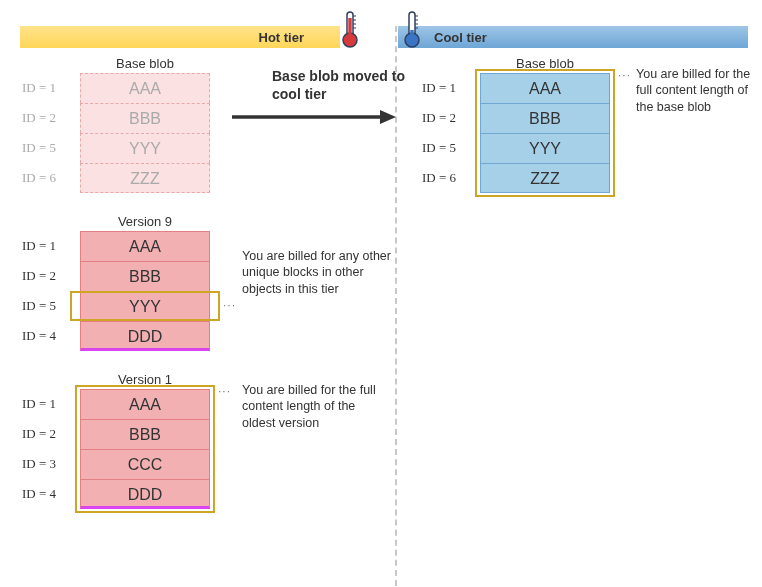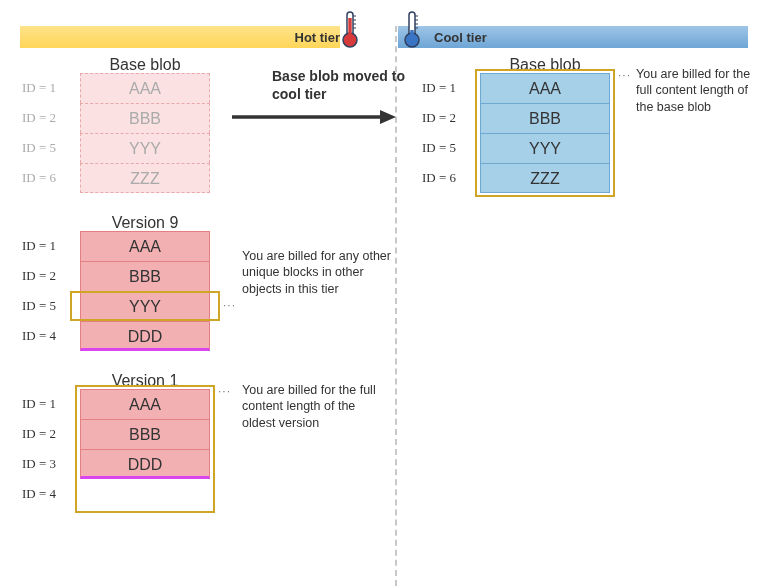--- a/index.html
+++ b/index.html
@@ -18,20 +18,21 @@
     height: 22px;
     display: flex;
     align-items: center;
   }
   .hot-banner {
     left: 20px;
     top: 26px;
     width: 320px;
     background: linear-gradient(#ffe38a, #ffd659);
     justify-content: flex-end;
+    padding-right: 36px;
     font-weight: 700;
     color: #333;
   }
   .cool-banner {
     left: 398px;
     top: 26px;
     width: 350px;
     background: linear-gradient(#9ec5e6, #6ea6d6);
     justify-content: flex-start;
     padding-left: 36px;
@@ -47,21 +48,21 @@
     left: 395px;
     top: 26px;
     height: 560px;
     width: 0;
     border-left: 2px dashed #c8c8c8;
   }
   .blob-title {
     position: absolute;
     width: 130px;
     text-align: center;
-    font-size: 16px;
+    font-size: 13px;
     color: #333;
   }
   .table {
     position: absolute;
     width: 130px;
   }
   .row {
     height: 30px;
     line-height: 30px;
     text-align: center;
@@ -207,20 +208,21 @@
 <div class="blob-title" style="left:80px; top:372px">Version 1</div>
 <div class="ids" style="left:22px; top:389px">
   <div class="id-row">ID = 1</div>
   <div class="id-row">ID = 2</div>
   <div class="id-row">ID = 3</div>
   <div class="id-row">ID = 4</div>
 </div>
 <div class="table hot" style="left:80px; top:389px">
   <div class="row">AAA</div>
   <div class="row">BBB</div>
+  <div class="row">CCC</div>
   <div class="row">DDD</div>
 </div>
 <div class="highlight-box" style="left:75px; top:385px; width:140px; height:128px"></div>
 <div class="dots" style="left:218px; top:386px">···</div>
 <div class="annotation" style="left:242px; top:382px">You are billed for the full content length of the oldest version</div>
 
 <div class="blob-title" style="left:480px; top:56px">Base blob</div>
 <div class="ids" style="left:422px; top:73px">
   <div class="id-row">ID = 1</div>
   <div class="id-row">ID = 2</div>

